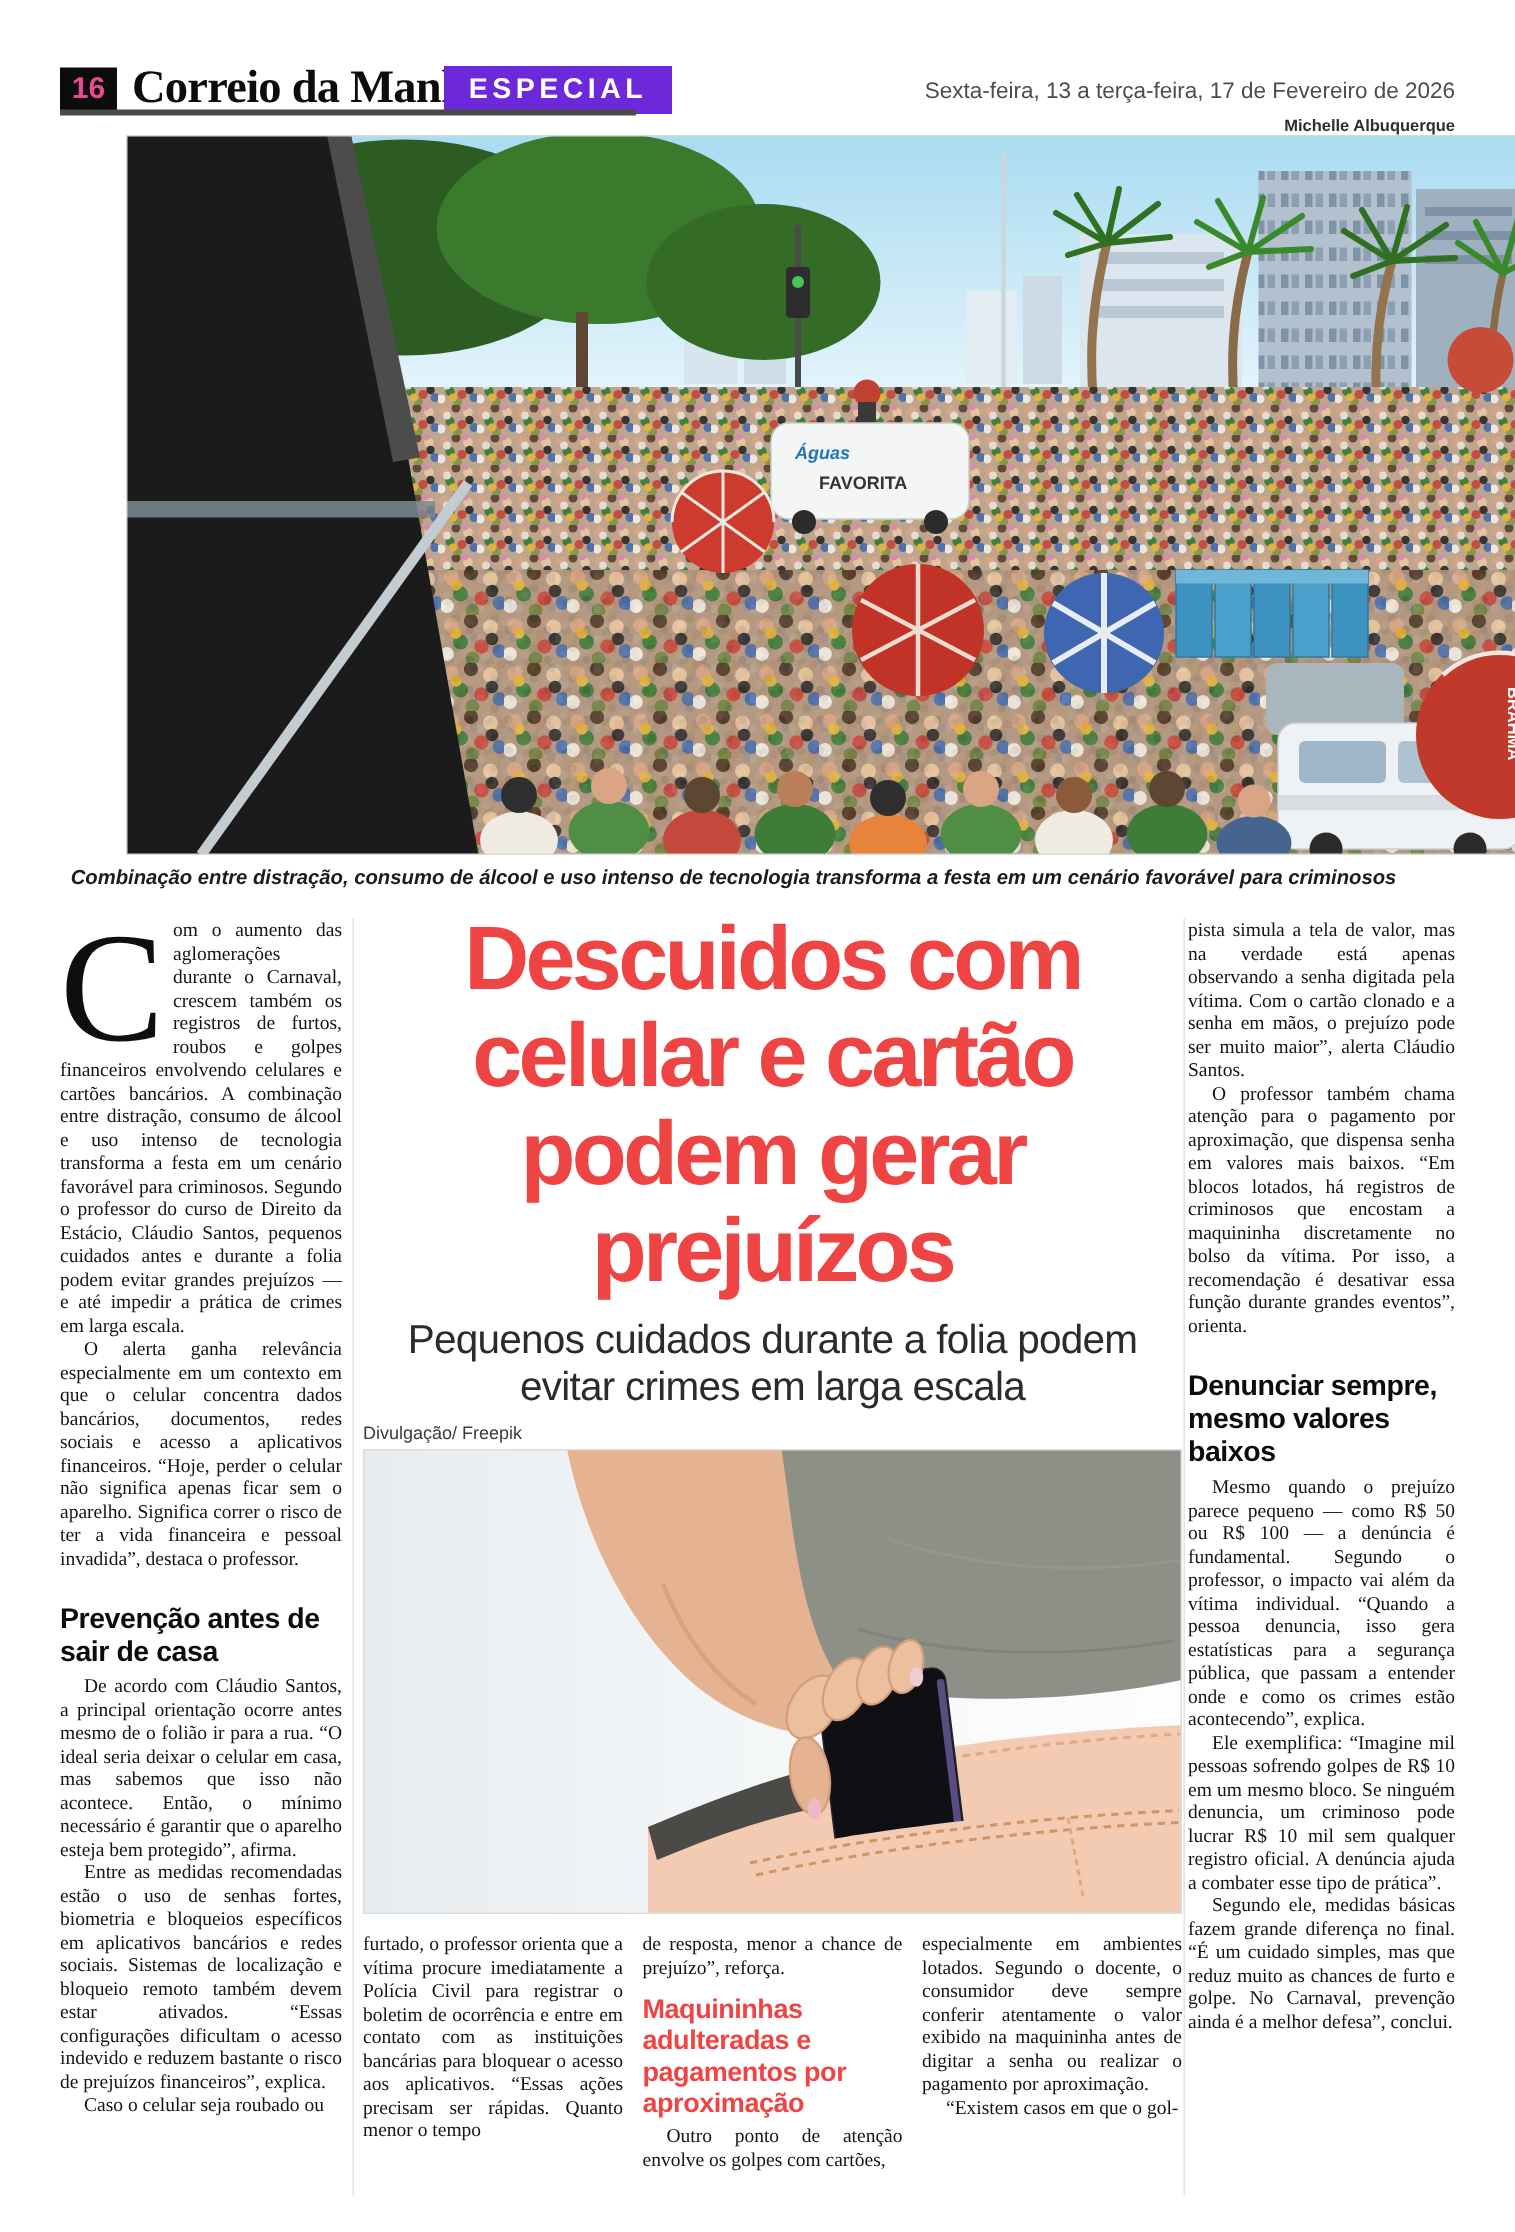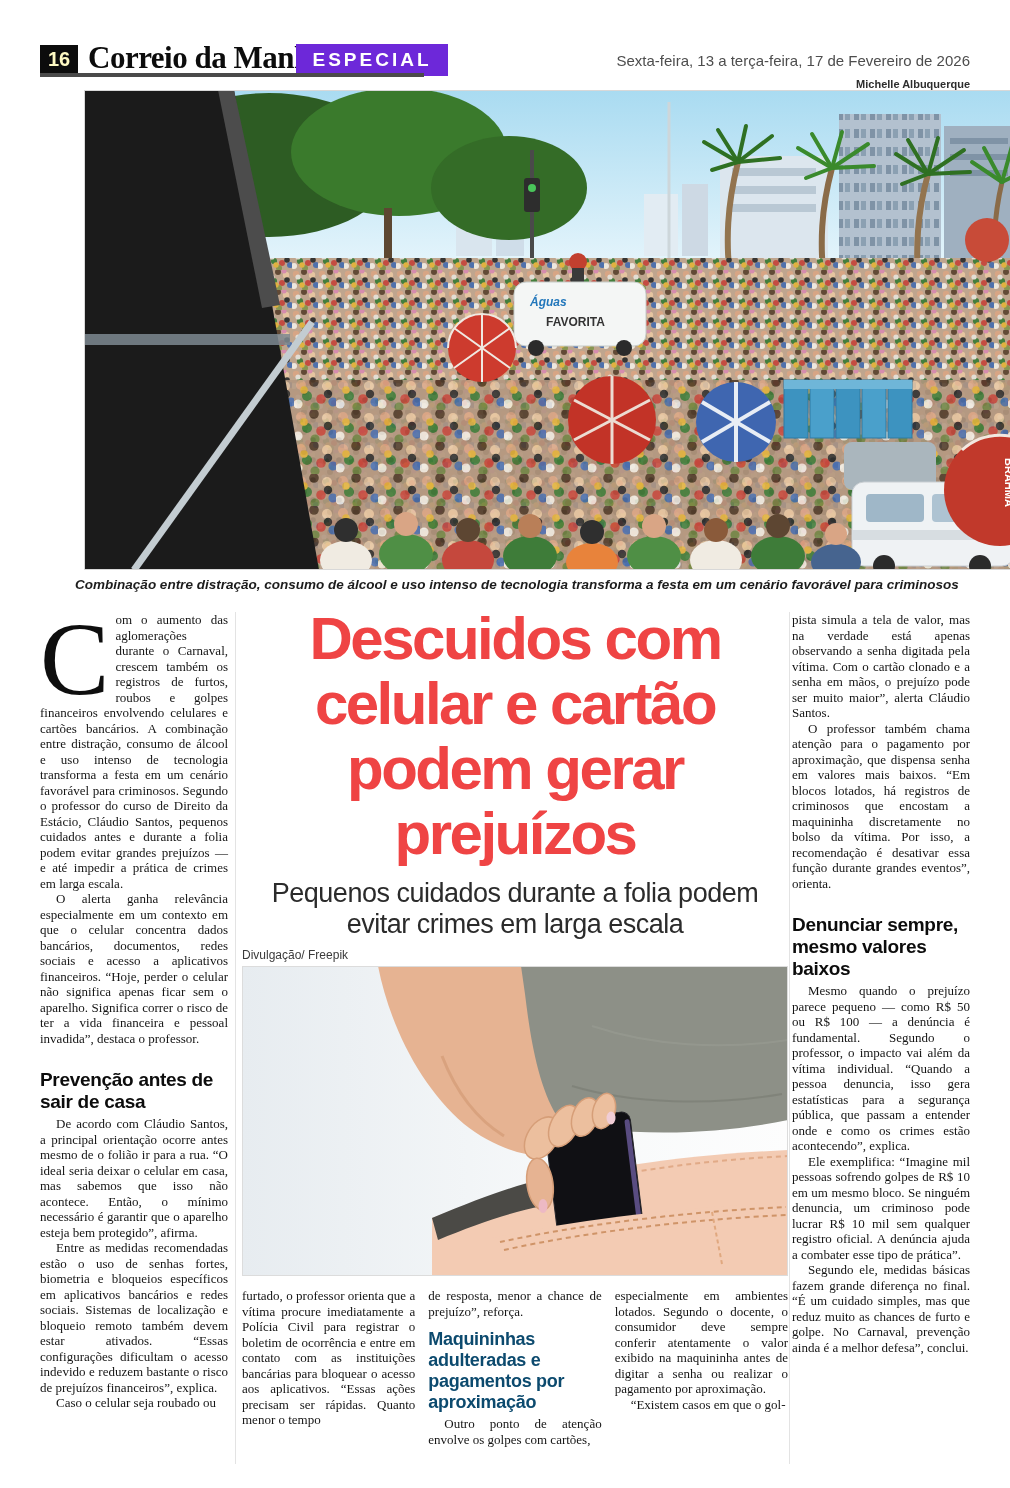--- a/index.html
+++ b/index.html
@@ -1,49 +1,49 @@
 <!DOCTYPE html>
 <html lang="pt"><head>
 <meta charset="utf-8">
 <style>
   html,body{margin:0;padding:0;background:#ffffff;}
   .page{position:relative;width:1010px;height:1488px;background:#fff;overflow:hidden;
         font-family:"Liberation Serif", serif;color:#111;}
   
   .pagenum-box{position:absolute;left:40px;top:45px;width:38px;height:29px;background:#0c0c0c;
-               color:#fef9c3;font:bold 20px/29px "Liberation Sans",sans-serif;text-align:center;}
+               color:#ec4899;font:bold 20px/29px "Liberation Sans",sans-serif;text-align:center;}
   .masthead{position:absolute;left:88px;top:41px;font:bold 31px/34px "Liberation Serif",serif;
             letter-spacing:-.5px;color:#0c0c0c;}
   .section-badge{position:absolute;left:296px;top:44px;width:152px;height:32px;background:#6d28d9;
                  color:#fff;font:bold 19px/32px "Liberation Sans",sans-serif;text-align:center;letter-spacing:3px;}
   .header-rule{position:absolute;left:40px;top:73px;width:384px;height:4px;background:#4a4a4a;}
   .dateline{position:absolute;right:40px;top:52px;font:15px/18px "Liberation Sans",sans-serif;color:#4d4d4d;}
   .credit{position:absolute;font:bold 11px/13px "Liberation Sans",sans-serif;color:#2e2e2e;}
   .credit.top{right:40px;top:78px;}
   
   .top-photo{position:absolute;left:40px;top:90px;width:930px;height:480px;margin-left:44px;}
   .caption{font:italic 600 13.5px/17px "Liberation Sans",sans-serif;color:#1c1c1c;text-align:center;}
-  .top-caption{position:absolute;left:52px;top:576px;width:930px;}
+  .top-caption{position:absolute;left:24px;top:576px;width:930px;}
   figure{margin:0;padding:0;}
   svg{display:block;}
   
   .col-left{position:absolute;left:40px;top:612px;width:188px;}
   .col-right{position:absolute;left:792px;top:612px;width:178px;}
   .center-col{position:absolute;left:242px;top:606px;width:546px;}
   .vrule{position:absolute;top:612px;width:1px;height:852px;background:#e3e3e3;}
   .vrule.r1{left:235px;} .vrule.r2{left:789px;}
   
   .body-text p{margin:0;text-indent:16px;font:13px/15.5px "Liberation Serif",serif;
                text-align:justify;color:#141414;}
   .body-text p.noindent{text-indent:0;}
   .drop-cap{float:left;font:400 104px/82px "Liberation Serif",serif;padding:6px 6px 0 0;color:#0e0e0e;}
   h3.sec-head{margin:23px 0 3px;font:bold 19px/22px "Liberation Sans",sans-serif;
               letter-spacing:-.3px;color:#0c0c0c;text-indent:0;}
   h4.sec-head-sm{margin:10px 0 3px;font:bold 18px/21px "Liberation Sans",sans-serif;
-              letter-spacing:-.3px;color:#0c4a6e;}
+              letter-spacing:-.3px;color:#ef4444;}
   h1.headline{margin:0;font:bold 60px/65px "Liberation Sans",sans-serif;letter-spacing:-2.5px;
               text-align:center;color:#ef4444;}
   h2.subhead{margin:12px auto 0;max-width:520px;font:400 27px/31px "Liberation Sans",sans-serif;
              text-align:center;color:#2b2b2b;letter-spacing:-.5px;}
   .credit.mid{position:static;display:block;text-align:left;margin:8px 2px 4px 0;
               font:12px/14px "Liberation Sans",sans-serif;color:#3a3a3a;}
   .mid-caption{margin-top:9px;}
   .bottom-cols{display:flex;gap:13px;margin-top:12px;}
   .bcol{flex:1;}
 </style>

